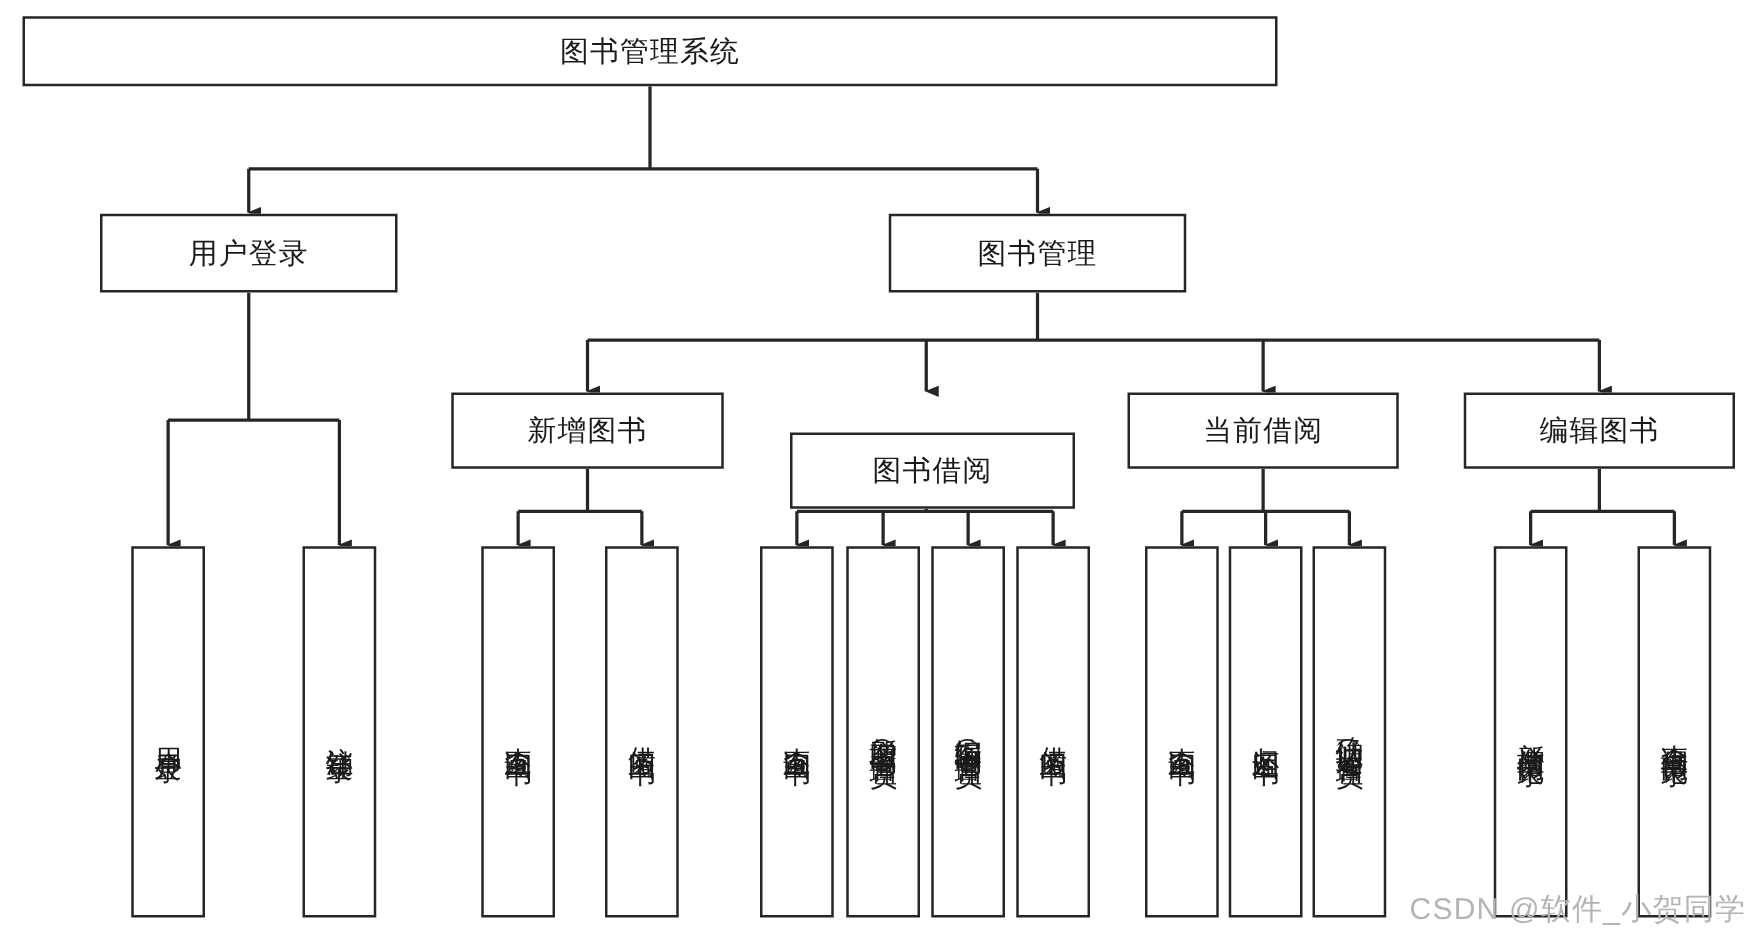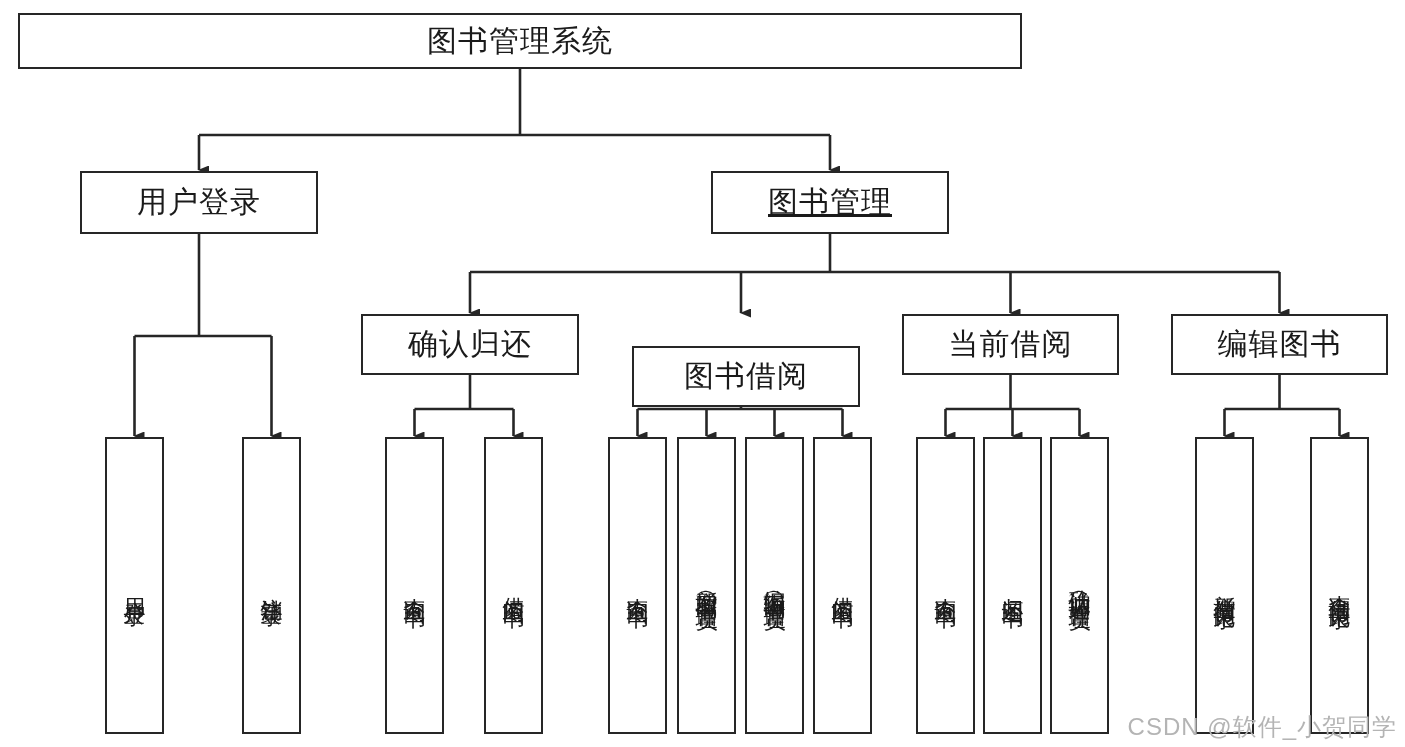--- a/index.html
+++ b/index.html
@@ -29,21 +29,21 @@
     position: absolute;
     box-sizing: border-box;
     border: 2.5px solid #262626;
     background: #ffffff;
     display: flex;
     align-items: center;
     justify-content: center;
     color: #1a1a1a;
   }
   .node.horizontal {
-    font-size: 30px;
+    font-size: 23px;
     letter-spacing: 1px;
   }
   .node.vertical {
     writing-mode: vertical-rl;
     text-orientation: upright;
     font-size: 22px;
     letter-spacing: 3px;
     line-height: 1;
     padding: 4px 0;
   }
@@ -114,26 +114,26 @@
       </g>
   </svg>
 
   <div class="node horizontal" style="left: 18px; top: 13px; width: 1004px; height: 56px;">
     <span class="node-label">图书管理系统</span>
   </div>
 
   <div class="node horizontal" style="left: 80px; top: 171px; width: 238px; height: 63px;">
     <span class="node-label">用户登录</span>
   </div>
-  <div class="node horizontal" style="left: 711px; top: 171px; width: 238px; height: 63px; text-decoration: underline;">
+  <div class="node horizontal" style="left: 711px; top: 171px; width: 238px; height: 63px;">
     <span class="node-label">图书管理</span>
   </div>
 
   <div class="node horizontal" style="left: 361px; top: 314px; width: 218px; height: 61px;">
-    <span class="node-label">确认归还</span>
+    <span class="node-label">新增图书</span>
   </div>
   <div class="node horizontal" style="left: 632px; top: 314px; width: 228px; height: 61px; margin-top: 32px;">
     <span class="node-label">图书借阅</span>
   </div>
   <div class="node horizontal" style="left: 902px; top: 314px; width: 217px; height: 61px;">
     <span class="node-label">当前借阅</span>
   </div>
   <div class="node horizontal" style="left: 1171px; top: 314px; width: 217px; height: 61px;">
     <span class="node-label">编辑图书</span>
   </div>

